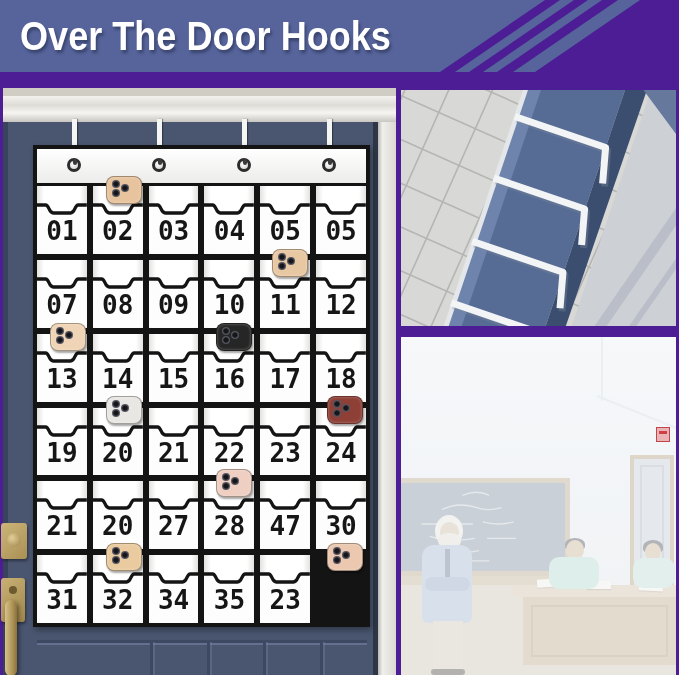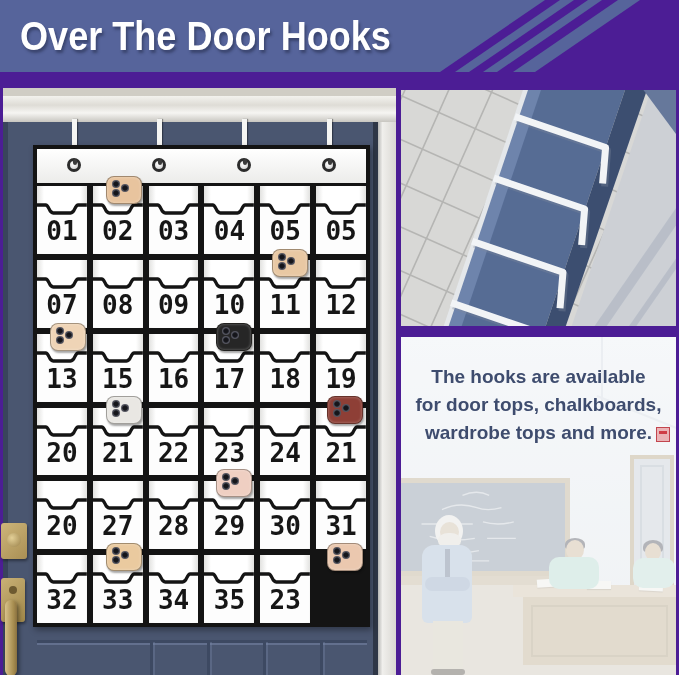--- a/index.html
+++ b/index.html
@@ -235,20 +235,27 @@
               <path d="M0,9 L9,9 C13,9 12,17 17,17 L35,17 C40,17 39,9 43,9 L52,9 L52,58 L0,58 Z" fill="#FDFDFD"></path>
               <path d="M0,9 L9,9 C13,9 12,17 17,17 L35,17 C40,17 39,9 43,9 L52,9" fill="none" stroke="#141414" stroke-width="3.4"></path>
             </svg>
             <span class="num">13</span>
           </div>
           <div class="cell">
             <svg class="pocket" viewBox="0 0 52 58" preserveAspectRatio="none">
               <path d="M0,9 L9,9 C13,9 12,17 17,17 L35,17 C40,17 39,9 43,9 L52,9 L52,58 L0,58 Z" fill="#FDFDFD"></path>
               <path d="M0,9 L9,9 C13,9 12,17 17,17 L35,17 C40,17 39,9 43,9 L52,9" fill="none" stroke="#141414" stroke-width="3.4"></path>
             </svg>
+            <span class="num">14</span>
+          </div>
+          <div class="cell">
+            <svg class="pocket" viewBox="0 0 52 58" preserveAspectRatio="none">
+              <path d="M0,9 L9,9 C13,9 12,17 17,17 L35,17 C40,17 39,9 43,9 L52,9 L52,58 L0,58 Z" fill="#FDFDFD"></path>
+              <path d="M0,9 L9,9 C13,9 12,17 17,17 L35,17 C40,17 39,9 43,9 L52,9" fill="none" stroke="#141414" stroke-width="3.4"></path>
+            </svg>
             <span class="num">15</span>
           </div>
           <div class="cell">
             <svg class="pocket" viewBox="0 0 52 58" preserveAspectRatio="none">
               <path d="M0,9 L9,9 C13,9 12,17 17,17 L35,17 C40,17 39,9 43,9 L52,9 L52,58 L0,58 Z" fill="#FDFDFD"></path>
               <path d="M0,9 L9,9 C13,9 12,17 17,17 L35,17 C40,17 39,9 43,9 L52,9" fill="none" stroke="#141414" stroke-width="3.4"></path>
             </svg>
             <span class="num">16</span>
           </div>
           <div class="cell">
@@ -333,21 +340,21 @@
               <path d="M0,9 L9,9 C13,9 12,17 17,17 L35,17 C40,17 39,9 43,9 L52,9 L52,58 L0,58 Z" fill="#FDFDFD"></path>
               <path d="M0,9 L9,9 C13,9 12,17 17,17 L35,17 C40,17 39,9 43,9 L52,9" fill="none" stroke="#141414" stroke-width="3.4"></path>
             </svg>
             <span class="num">28</span>
           </div>
           <div class="cell">
             <svg class="pocket" viewBox="0 0 52 58" preserveAspectRatio="none">
               <path d="M0,9 L9,9 C13,9 12,17 17,17 L35,17 C40,17 39,9 43,9 L52,9 L52,58 L0,58 Z" fill="#FDFDFD"></path>
               <path d="M0,9 L9,9 C13,9 12,17 17,17 L35,17 C40,17 39,9 43,9 L52,9" fill="none" stroke="#141414" stroke-width="3.4"></path>
             </svg>
-            <span class="num">29</span>
+            <span class="num">47</span>
           </div>
           <div class="cell">
             <svg class="pocket" viewBox="0 0 52 58" preserveAspectRatio="none">
               <path d="M0,9 L9,9 C13,9 12,17 17,17 L35,17 C40,17 39,9 43,9 L52,9 L52,58 L0,58 Z" fill="#FDFDFD"></path>
               <path d="M0,9 L9,9 C13,9 12,17 17,17 L35,17 C40,17 39,9 43,9 L52,9" fill="none" stroke="#141414" stroke-width="3.4"></path>
             </svg>
             <span class="num">30</span>
           </div>
           <div class="cell">
             <svg class="pocket" viewBox="0 0 52 58" preserveAspectRatio="none">
@@ -355,27 +362,20 @@
               <path d="M0,9 L9,9 C13,9 12,17 17,17 L35,17 C40,17 39,9 43,9 L52,9" fill="none" stroke="#141414" stroke-width="3.4"></path>
             </svg>
             <span class="num">31</span>
           </div>
           <div class="cell">
             <svg class="pocket" viewBox="0 0 52 58" preserveAspectRatio="none">
               <path d="M0,9 L9,9 C13,9 12,17 17,17 L35,17 C40,17 39,9 43,9 L52,9 L52,58 L0,58 Z" fill="#FDFDFD"></path>
               <path d="M0,9 L9,9 C13,9 12,17 17,17 L35,17 C40,17 39,9 43,9 L52,9" fill="none" stroke="#141414" stroke-width="3.4"></path>
             </svg>
             <span class="num">32</span>
-          </div>
-          <div class="cell">
-            <svg class="pocket" viewBox="0 0 52 58" preserveAspectRatio="none">
-              <path d="M0,9 L9,9 C13,9 12,17 17,17 L35,17 C40,17 39,9 43,9 L52,9 L52,58 L0,58 Z" fill="#FDFDFD"></path>
-              <path d="M0,9 L9,9 C13,9 12,17 17,17 L35,17 C40,17 39,9 43,9 L52,9" fill="none" stroke="#141414" stroke-width="3.4"></path>
-            </svg>
-            <span class="num">33</span>
           </div>
           <div class="cell">
             <svg class="pocket" viewBox="0 0 52 58" preserveAspectRatio="none">
               <path d="M0,9 L9,9 C13,9 12,17 17,17 L35,17 C40,17 39,9 43,9 L52,9 L52,58 L0,58 Z" fill="#FDFDFD"></path>
               <path d="M0,9 L9,9 C13,9 12,17 17,17 L35,17 C40,17 39,9 43,9 L52,9" fill="none" stroke="#141414" stroke-width="3.4"></path>
             </svg>
             <span class="num">34</span>
           </div>
           <div class="cell">
             <svg class="pocket" viewBox="0 0 52 58" preserveAspectRatio="none">
@@ -516,21 +516,16 @@
       <div class="s-torso" style="left:-10px;top:17px;width:50px;height:32px"></div>
     </div>
     <div class="student" style="left:238px;top:206px">
       <div class="s-hair" style="left:4px;top:-3px;width:20px;height:13px"></div>
       <div class="s-head" style="left:6px;top:0;width:16px;height:18px"></div>
       <div class="s-torso" style="left:-6px;top:15px;width:42px;height:30px;background:#cbe4dc"></div>
     </div>
 
     <div class="wash"></div>
 
-    <div class="caption">
-      <div>The hooks are available</div>
-      <div>for door tops, chalkboards,</div>
-      <div>wardrobe tops and more.</div>
-    </div>
     <div class="exit-sign"></div>
   </div>
 
 </div>
 
 </body></html>

